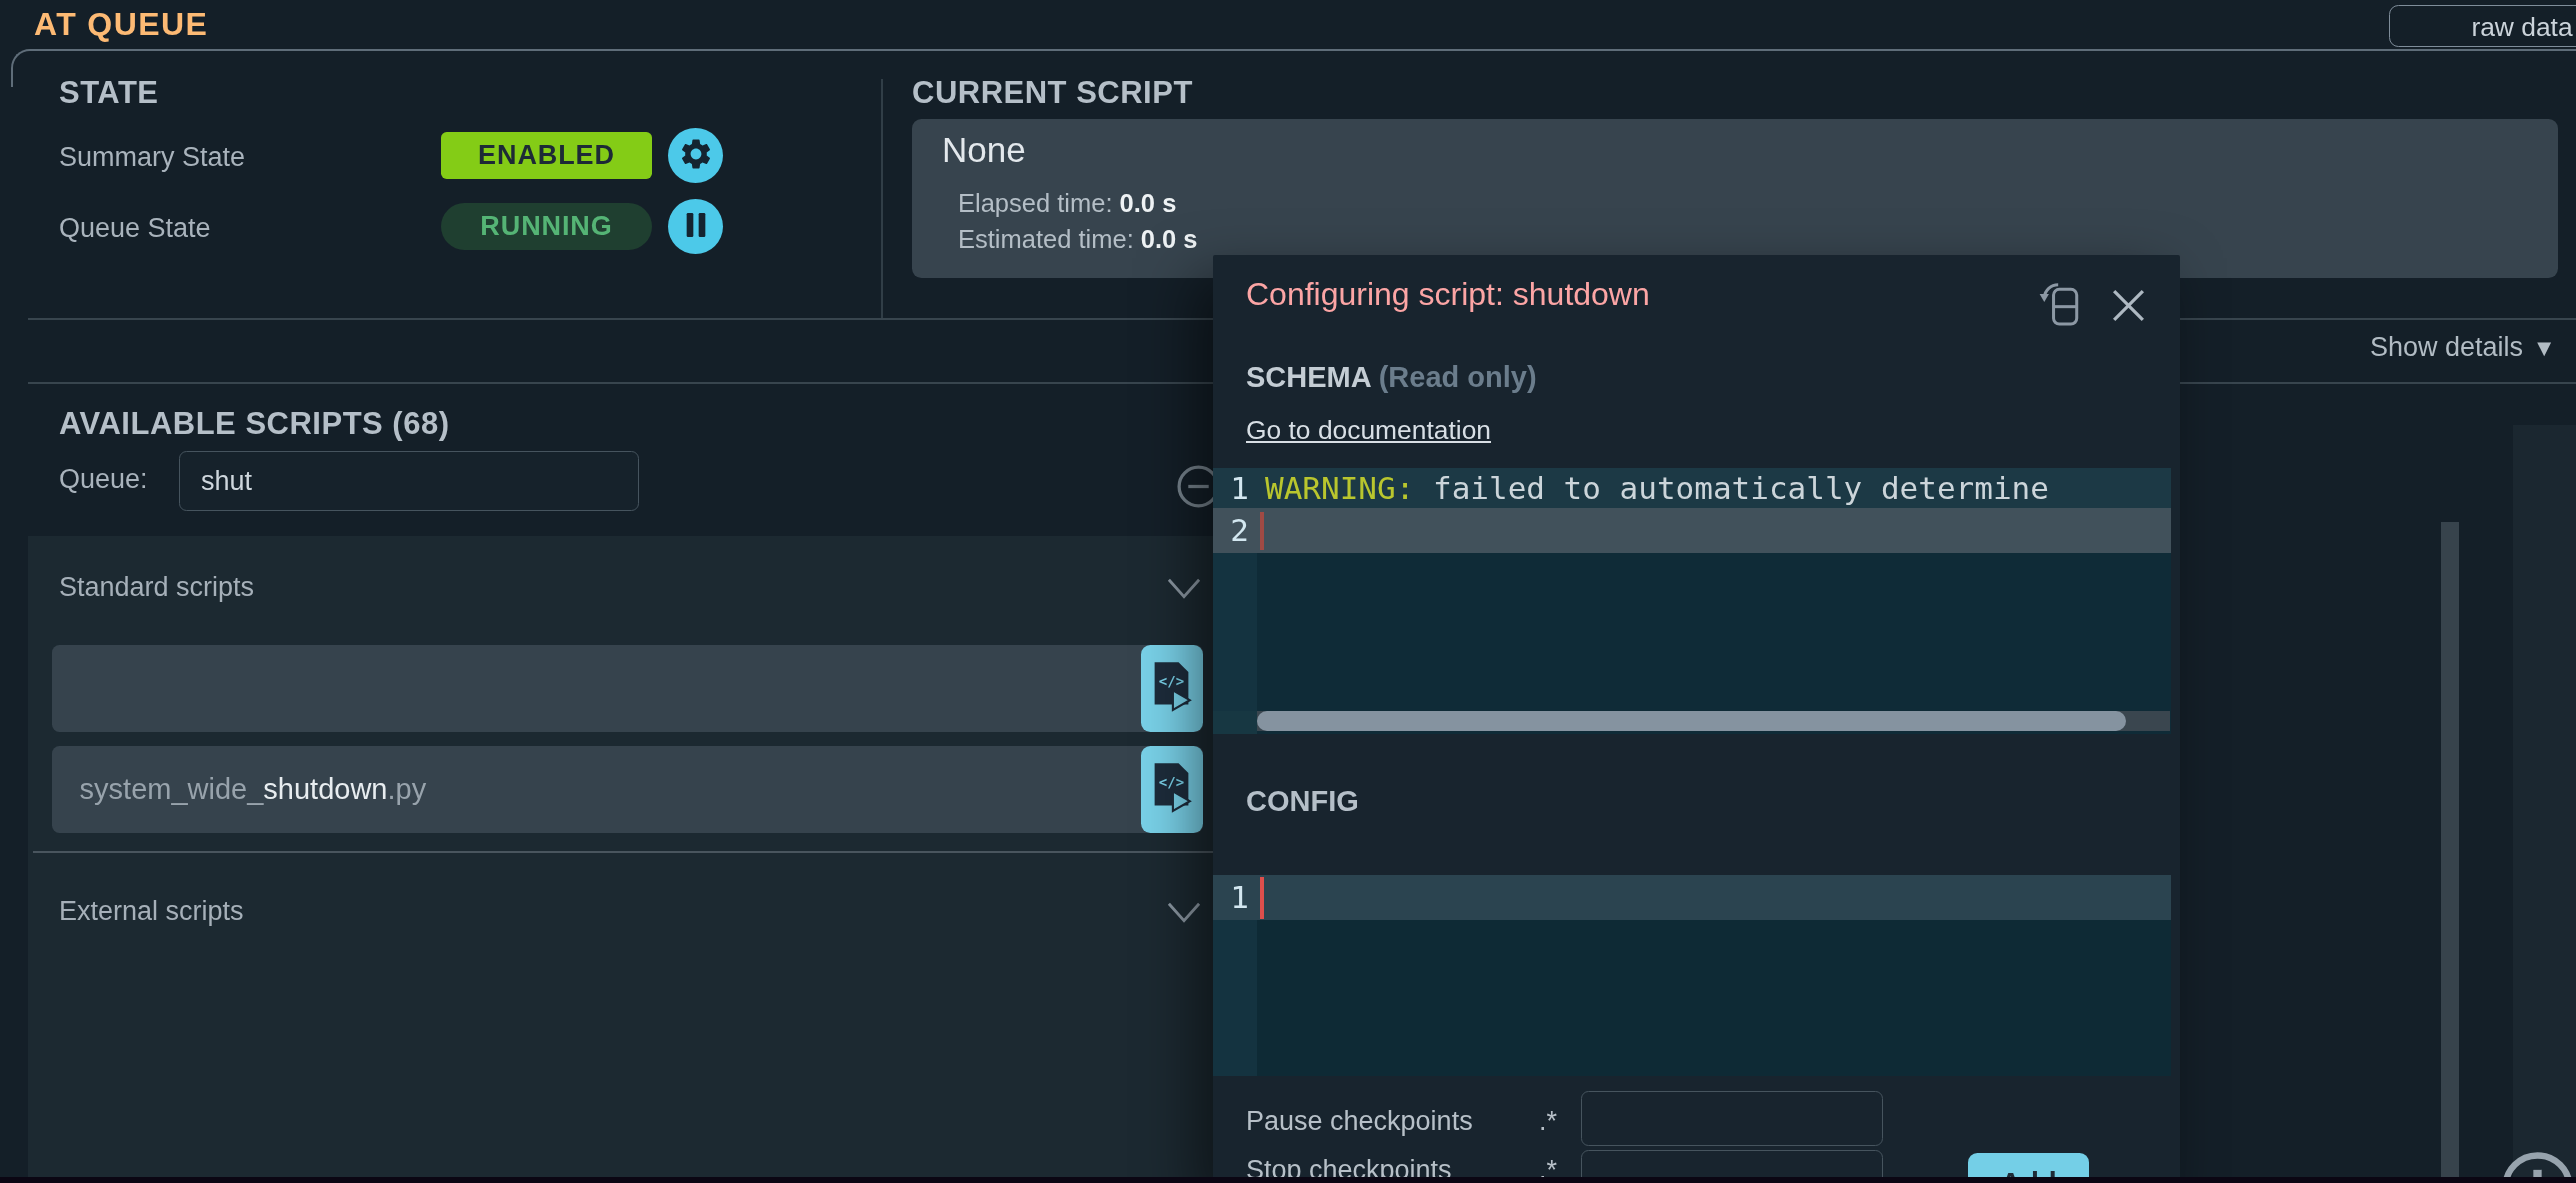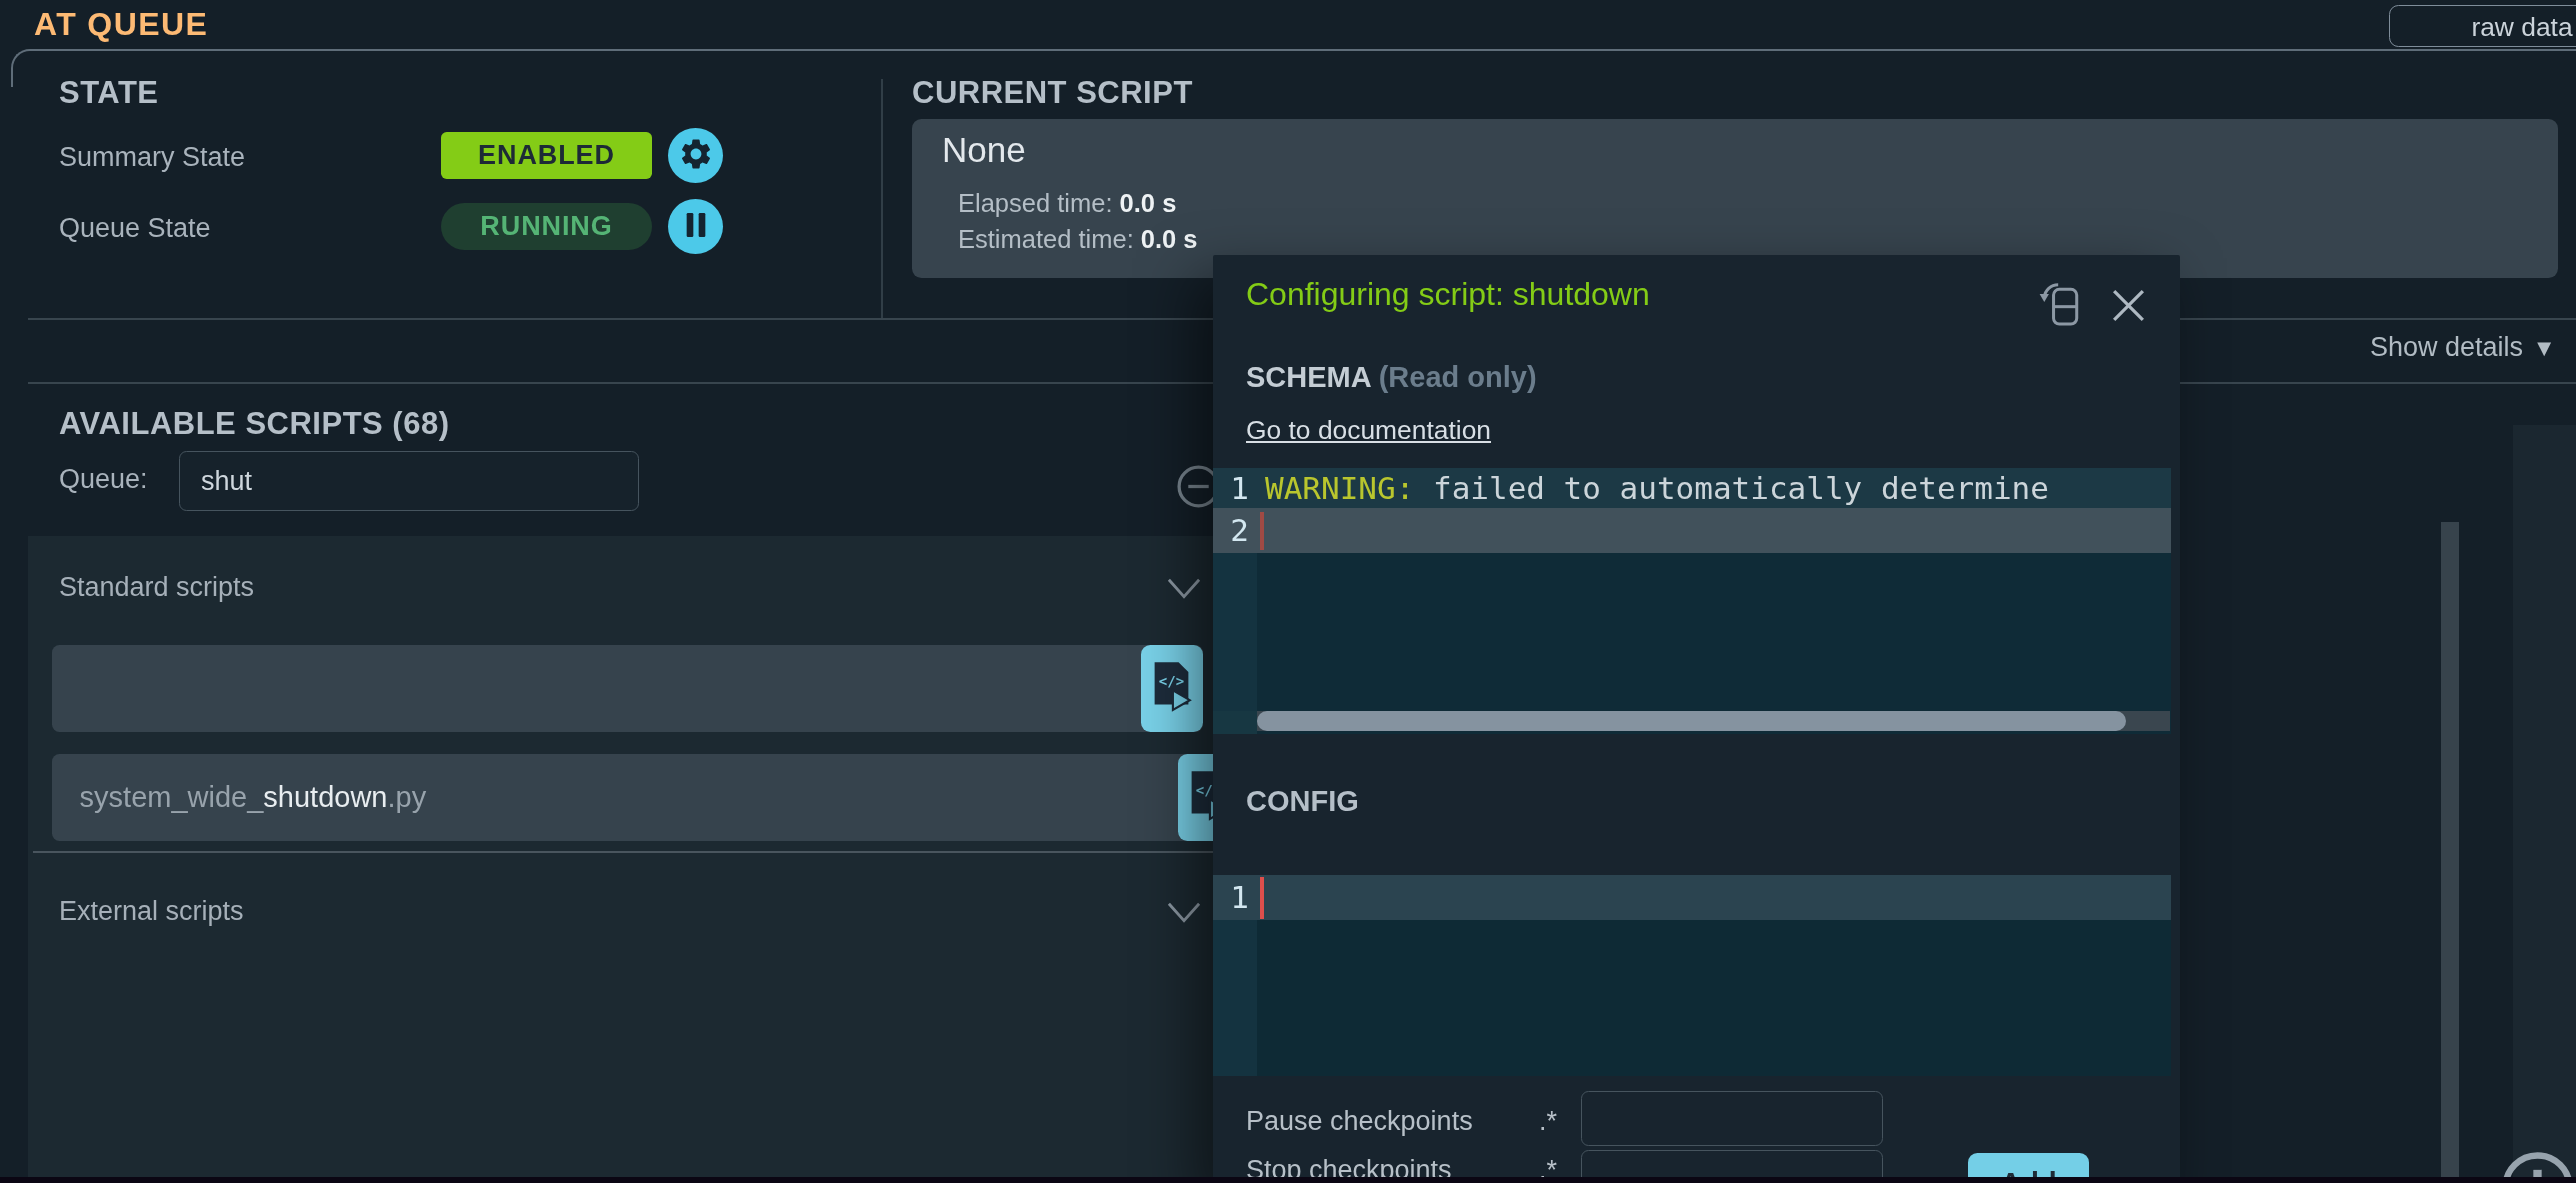--- a/index.html
+++ b/index.html
@@ -55,21 +55,21 @@
   .minus-icon{position:absolute;left:1174px;top:462px;}
 
   
   .right-strip{position:absolute;left:2513px;top:425px;width:63px;height:759px;background:#1b2730;}
   .v-scrollbar{position:absolute;left:2441px;top:522px;width:18px;height:661px;background:#37434c;}
   .plus-icon{position:absolute;left:2499px;top:1149px;}
 
   
   .modal{position:absolute;left:1213px;top:255px;width:967px;height:934px;background:#18242e;
          box-shadow:-17px 22.6px 57px rgba(0,0,0,0.5);border-radius:1.9px;}
-  .modal-title{position:absolute;left:33px;top:21px;font-size:32px;color:#84cc16;}
+  .modal-title{position:absolute;left:33px;top:21px;font-size:32px;color:#fca5a5;}
   .modal-icons{position:absolute;right:30px;top:24.5px;display:flex;gap:22.6px;align-items:center;}
   .schema-heading{position:absolute;left:33px;top:106px;font-size:29px;font-weight:bold;color:#c4cdd4;}
   .schema-heading .ro{color:#6b7d8c;}
   .doc-link{position:absolute;left:33px;top:160px;font-size:26.4px;color:#d8dfe5;text-decoration:underline;}
 
   .editor{position:absolute;left:0;width:958px;overflow:hidden;
           font-family:"DejaVu Sans Mono","Liberation Mono",monospace;font-size:31px;}
   .editor .gutter{position:absolute;left:0;top:0;width:44px;height:100%;background:#143340;}
   .ed-row{position:absolute;left:0;width:100%;}
   .ed-num{position:absolute;left:0;width:36px;text-align:right;color:#d3e7f0;}
@@ -165,21 +165,21 @@
         <span>
           <svg width="45" height="59" viewBox="0 0 32 40">
               <path d="M4 2 h17 l7 7 v23 h-24 z" fill="#1d2c3b"></path>
               <text x="7" y="19" font-family="DejaVu Sans Mono,monospace" font-size="10" font-weight="bold" fill="#79d1e8">&lt;/&gt;</text>
               <polygon points="17,22 29,29 17,36" fill="#79d1e8" stroke="#1d2c3b" stroke-width="1.5"></polygon>
             </svg>
         </span>
       </div>
     </div>
 
-    <div class="script-row" style="top:218px;padding-left:37px;">
+    <div class="script-row" style="top:210px;">
       <div class="script-name"><span>system_wide_</span><span class="hl">shutdown</span><span>.py</span></div>
       <div class="script-launch">
         <span>
           <svg width="45" height="59" viewBox="0 0 32 40">
               <path d="M4 2 h17 l7 7 v23 h-24 z" fill="#1d2c3b"></path>
               <text x="7" y="19" font-family="DejaVu Sans Mono,monospace" font-size="10" font-weight="bold" fill="#79d1e8">&lt;/&gt;</text>
               <polygon points="17,22 29,29 17,36" fill="#79d1e8" stroke="#1d2c3b" stroke-width="1.5"></polygon>
             </svg>
         </span>
       </div>

